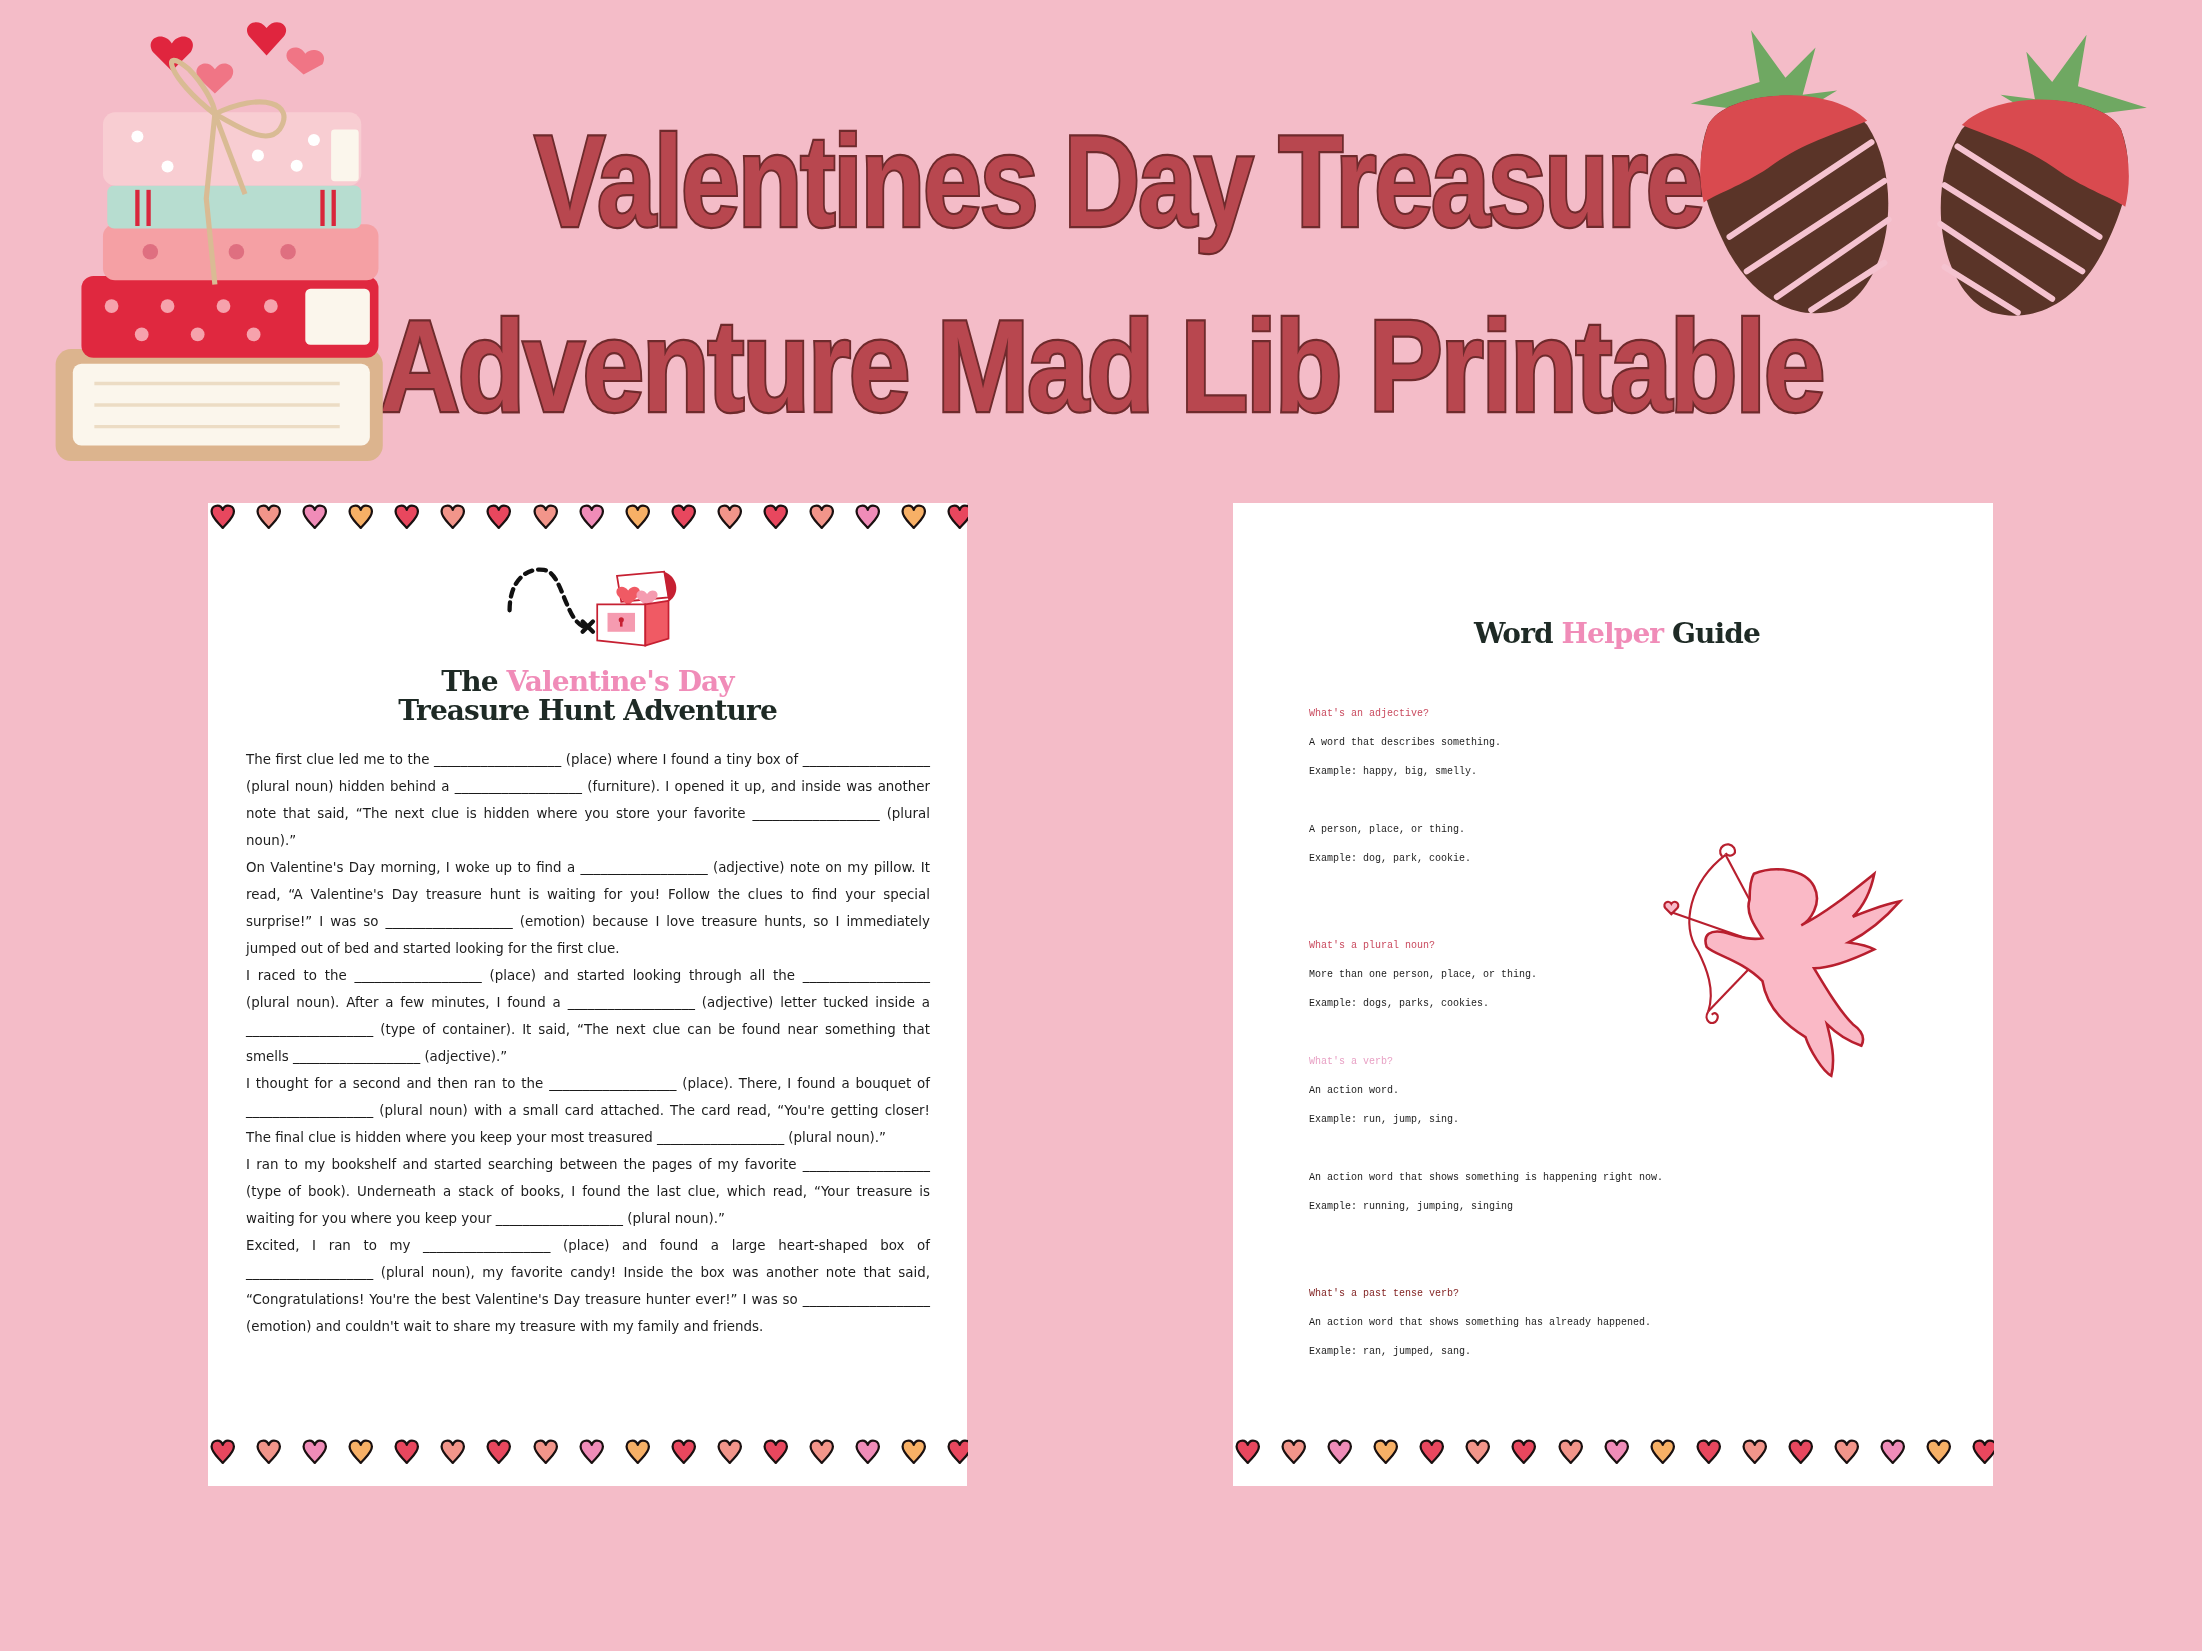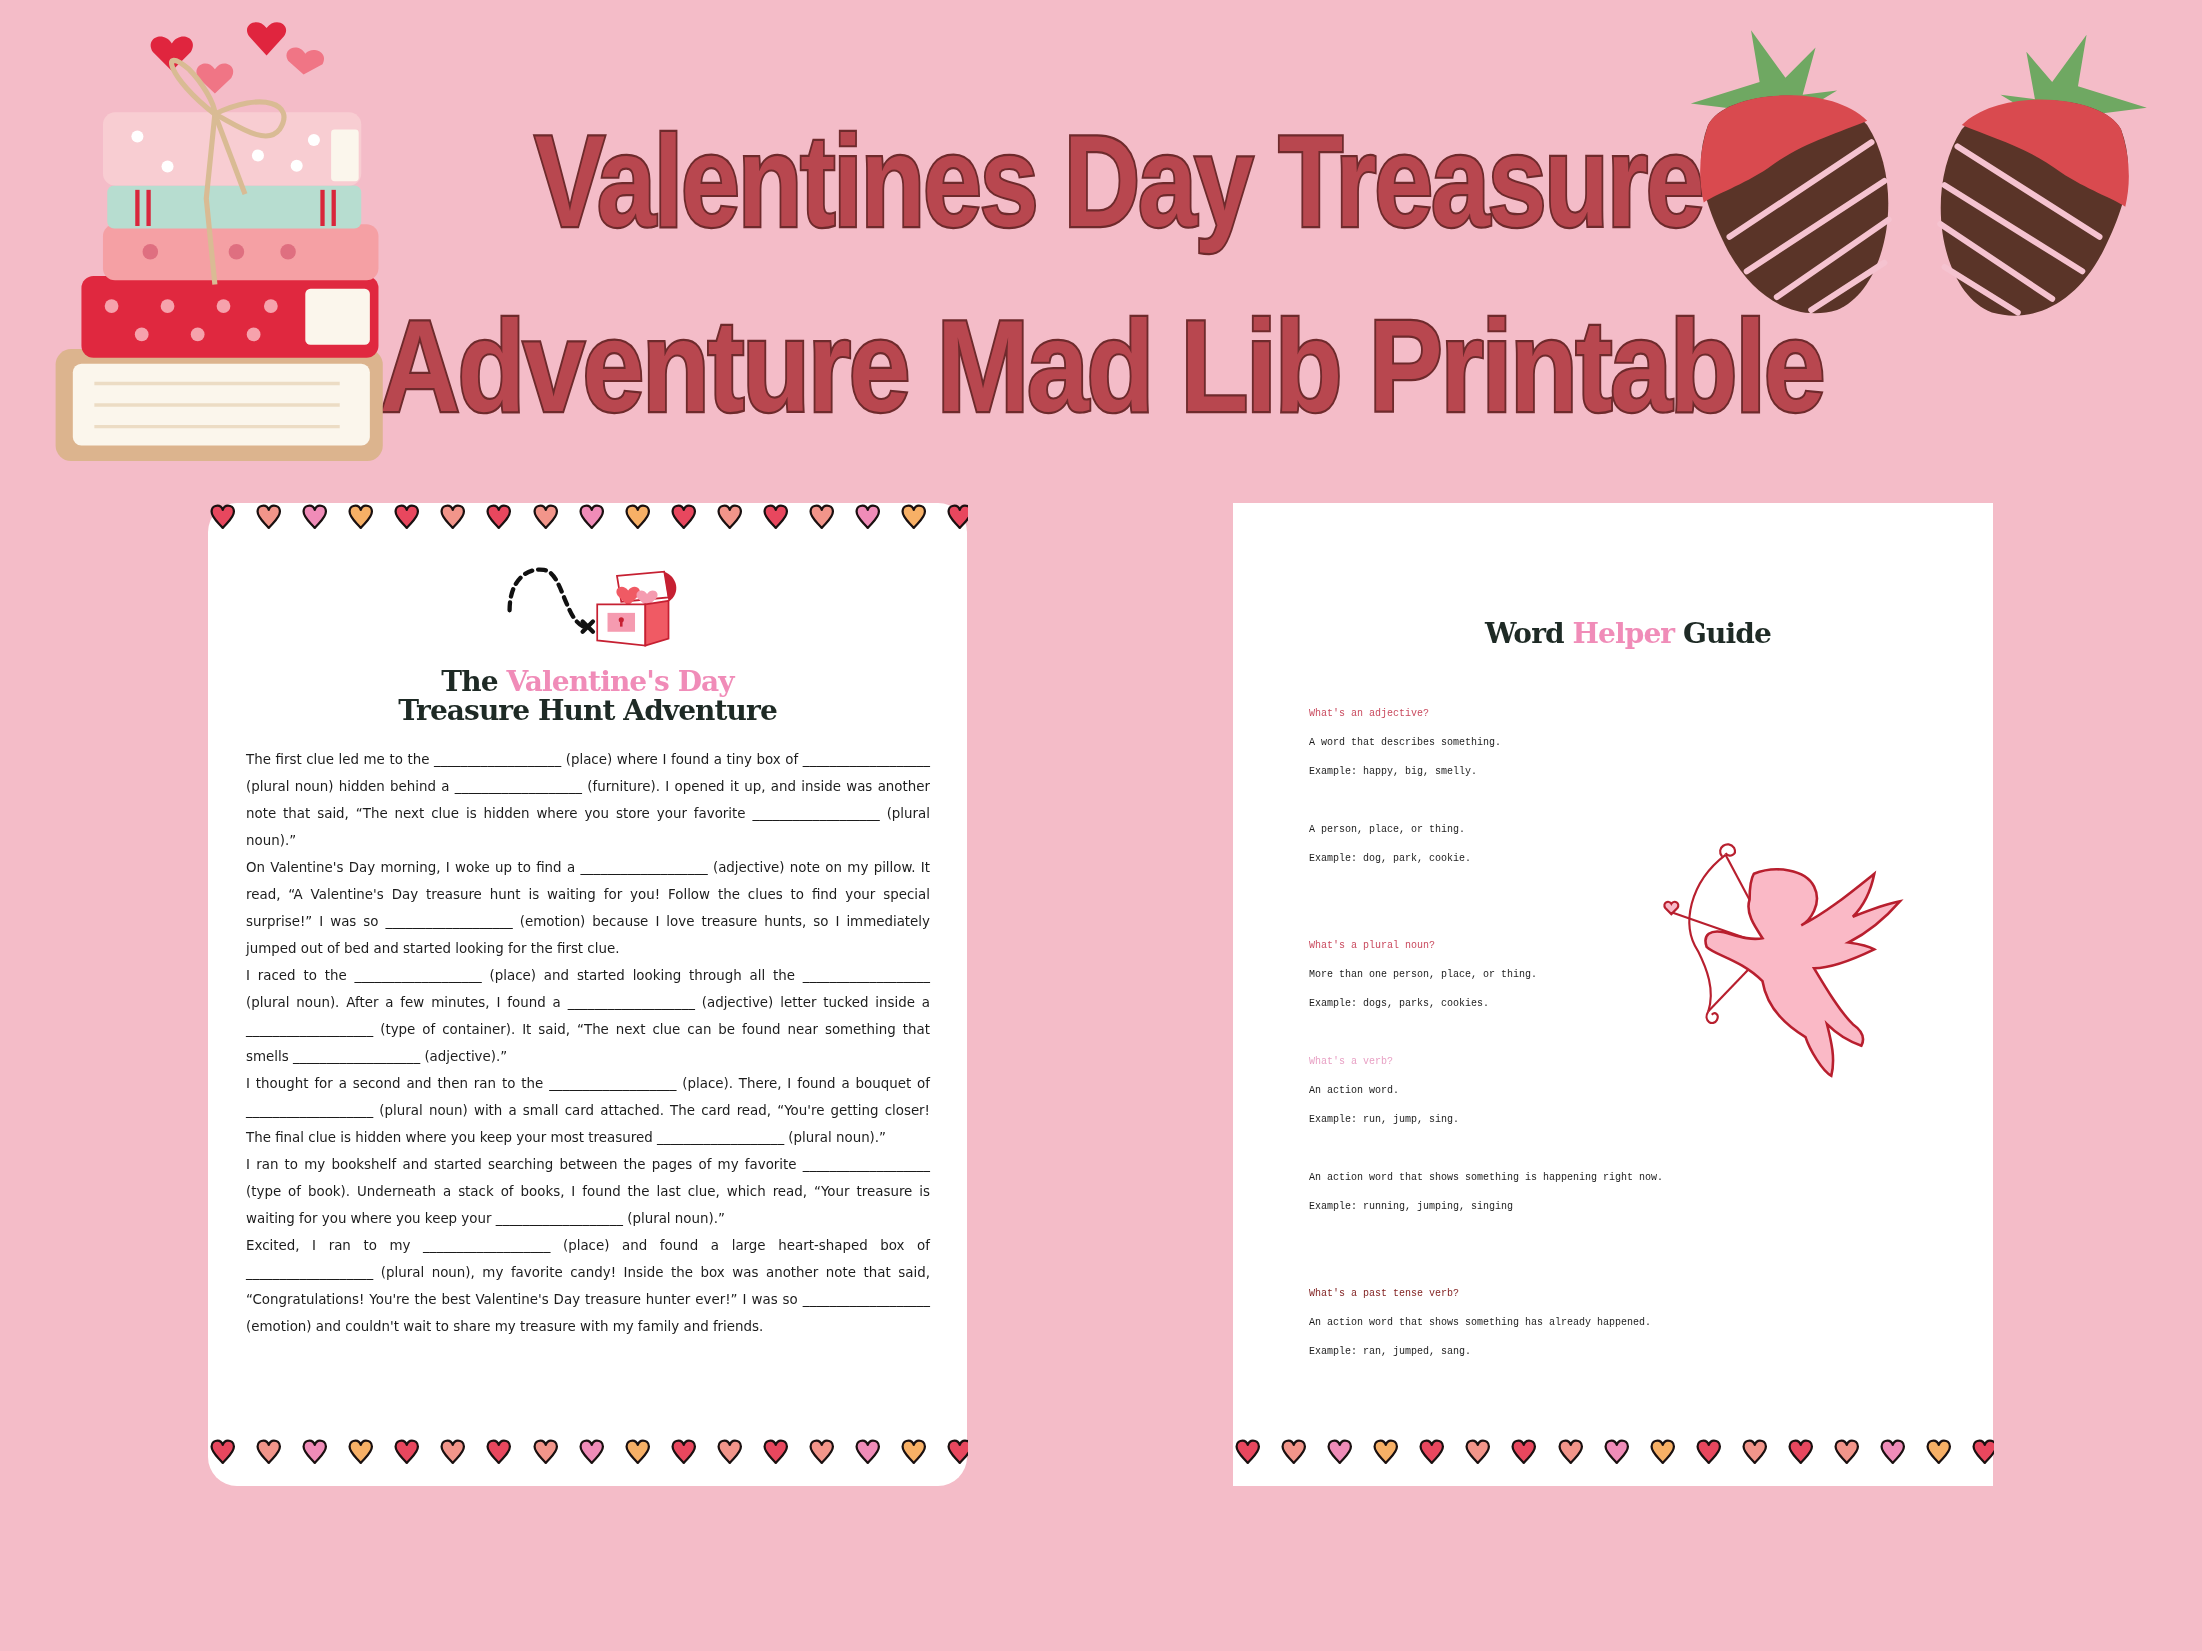--- a/index.html
+++ b/index.html
@@ -18,39 +18,39 @@
     -webkit-text-stroke: 4.3px #6e2a2c;
     paint-order: stroke fill;
     letter-spacing: -2.6px;
     transform-origin: center;
   }
   .title-l1 { top: 112px; font-size: 129px; line-height: 138px; left: 17px; transform: scaleX(0.82); }
   .title-l2 { top: 297px; font-size: 129px; line-height: 138px; left: 0px; transform: scaleX(0.86); }
 
   
   .page { position: absolute; background: #ffffff; top: 503px; height: 983px; }
-  .page-left { left: 208px; width: 759px; border-radius: 29px; }
+  .page-left { left: 208px; width: 759px; }
   .page-right { left: 1233px; width: 760px; }
 
   .heart-row { position: absolute; left: 0; width: 100%; height: 29px; overflow: hidden; display: flex; gap: 18.6px; padding-left: 0.9px; }
   .heart-row svg { flex: 0 0 27.5px; width: 27.5px; height: 27.5px; }
   .heart-row.top { top: 0px; }
   .heart-row.bottom { top: 935px; }
 
   
   .story-title { position: absolute; left: 0; width: 100%; text-align: center; font-family: "DejaVu Serif", serif; font-weight: bold; color: #1e2a25; letter-spacing: -0.9px; }
   .story-title .l1 { position: absolute; left: 0; width: 100%; top: 162px; font-size: 28px; line-height: 34px; }
   .story-title .l2 { position: absolute; left: 0; width: 100%; top: 191px; font-size: 28px; line-height: 34px; }
   .story-title .pink { color: #f08cb8; }
 
   .story-body { position: absolute; left: 38px; width: 684px; top: 243px; font-family: "DejaVu Sans", sans-serif; font-size: 13.4px; line-height: 27px; color: #1c1c1c; text-align: justify; }
   .story-body p { margin: 0; }
 
   
-  .guide-title { position: absolute; left: 15px; width: 100%; top: 114px; text-align: center; font-family: "DejaVu Serif", serif; font-weight: bold; font-size: 28px; line-height: 34px; color: #1e2a25; letter-spacing: -0.9px; }
+  .guide-title { position: absolute; left: 4px; width: 100%; top: 114px; text-align: center; font-family: "DejaVu Serif", serif; font-weight: bold; font-size: 28px; line-height: 34px; color: #1e2a25; letter-spacing: -0.9px; }
   .guide-title .pink { color: #f08cb8; }
   .guide-list { position: absolute; left: 76px; top: 196px; width: 533px; font-family: Liberation Mono, monospace; font-size: 10px; line-height: 29px; color: #1c1c1c; }
   .guide-item { height: 116px; }
   .guide-item .q { display: block; }
   .guide-item .d, .guide-item .e { display: block; }
 </style>
 </head>
 <body>
 
 <div class="main-title title-l1">Valentines Day Treasure</div>

